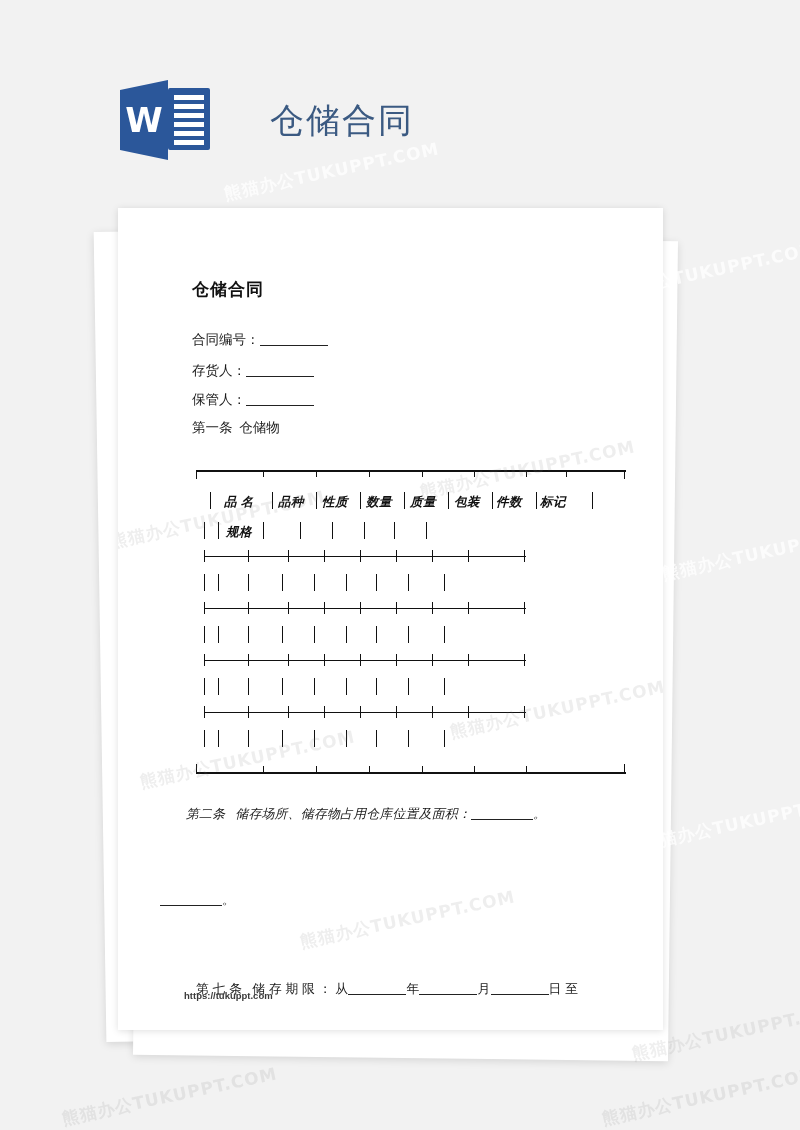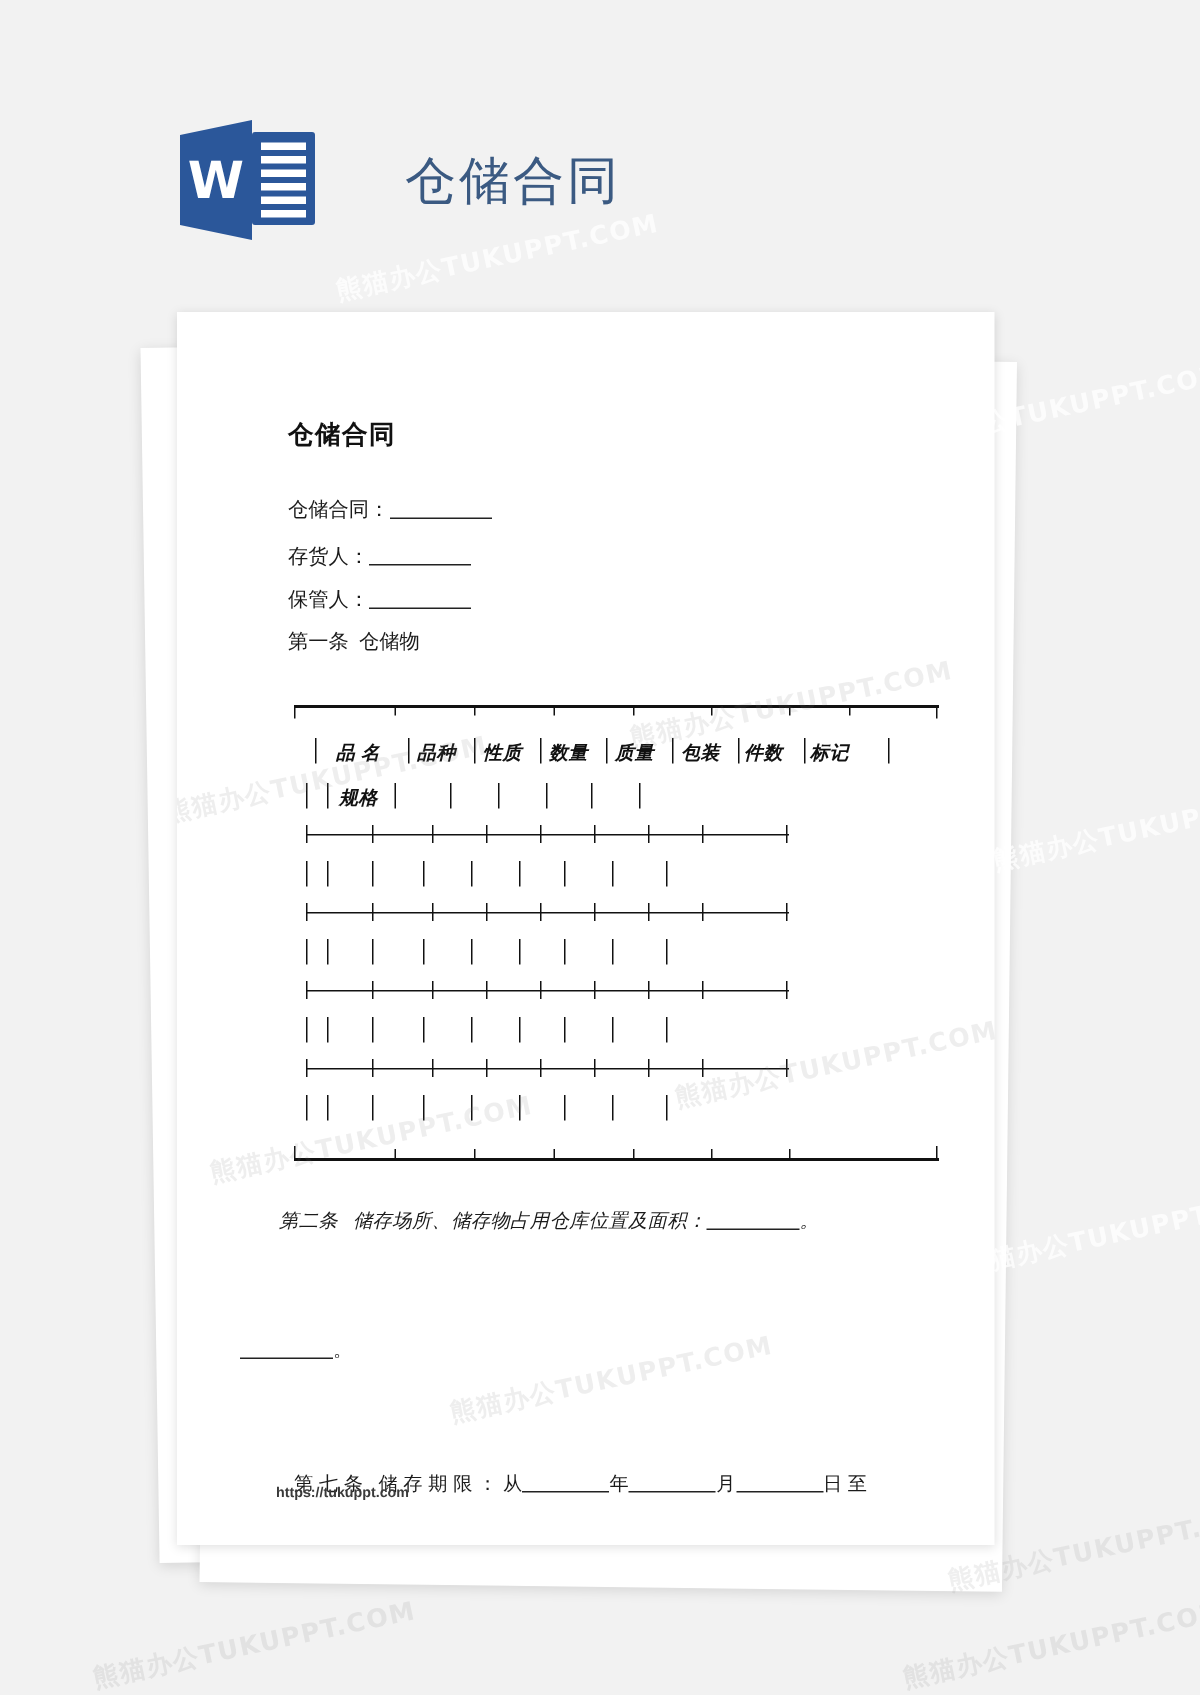--- a/index.html
+++ b/index.html
@@ -201,21 +201,21 @@
 
   <div class="sheet-back-left"></div>
   <div class="sheet-back-right"></div>
 
   <div class="sheet-main">
     <div class="doc-body">
 
       <div class="contract-title">仓储合同</div>
 
       <div class="field-line f1">
-        <span>仓储合同：</span><span class="blank" style="width:68px"></span>
+        <span>合同编号：</span><span class="blank" style="width:68px"></span>
       </div>
       <div class="field-line f2">
         <span>存货人：</span><span class="blank" style="width:68px"></span>
       </div>
       <div class="field-line f3">
         <span>保管人：</span><span class="blank" style="width:68px"></span>
       </div>
       <div class="field-line f4">
         <span class="num">第一条</span>&nbsp;&nbsp;<span>仓储物</span>
       </div>

